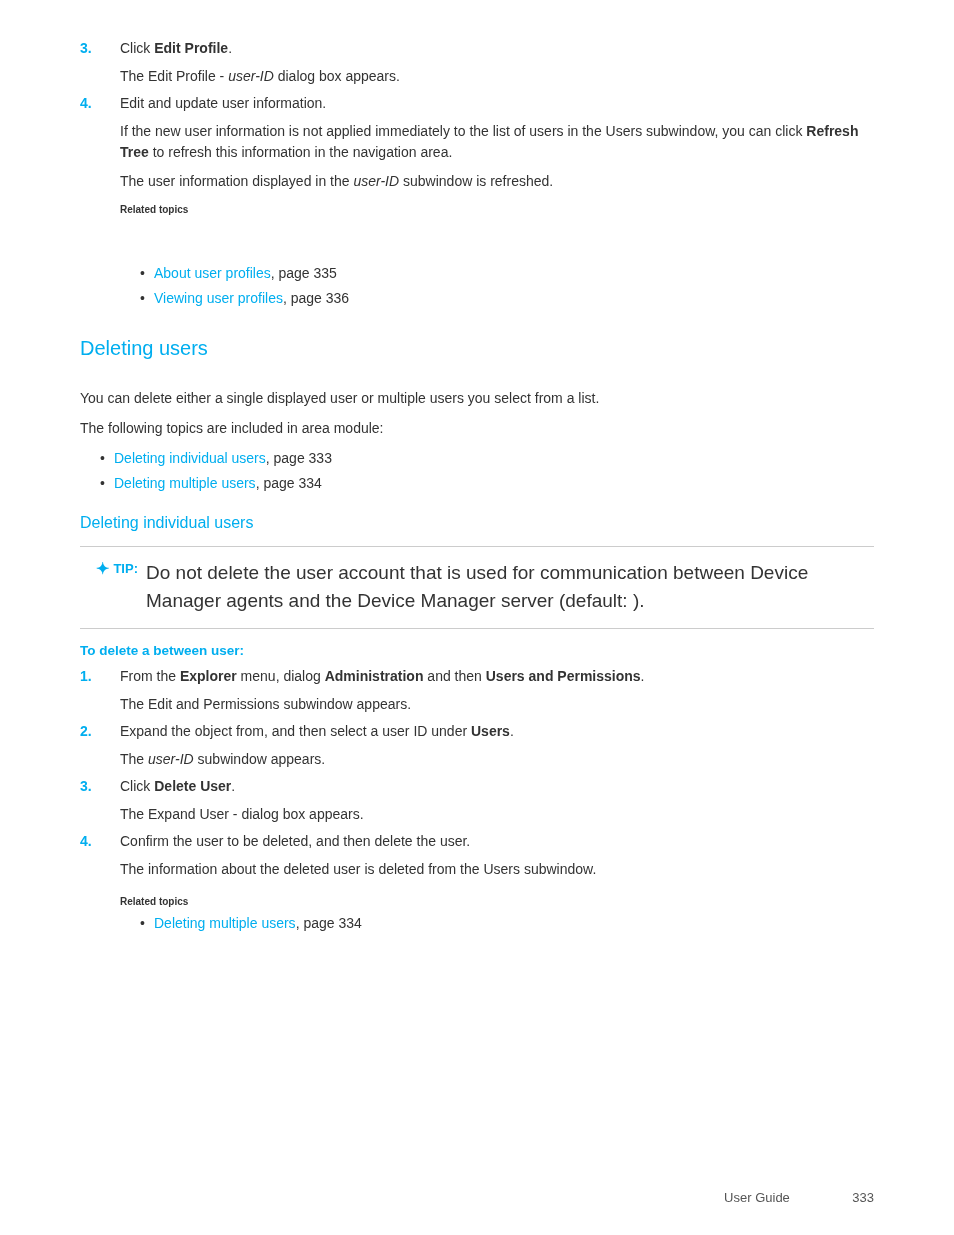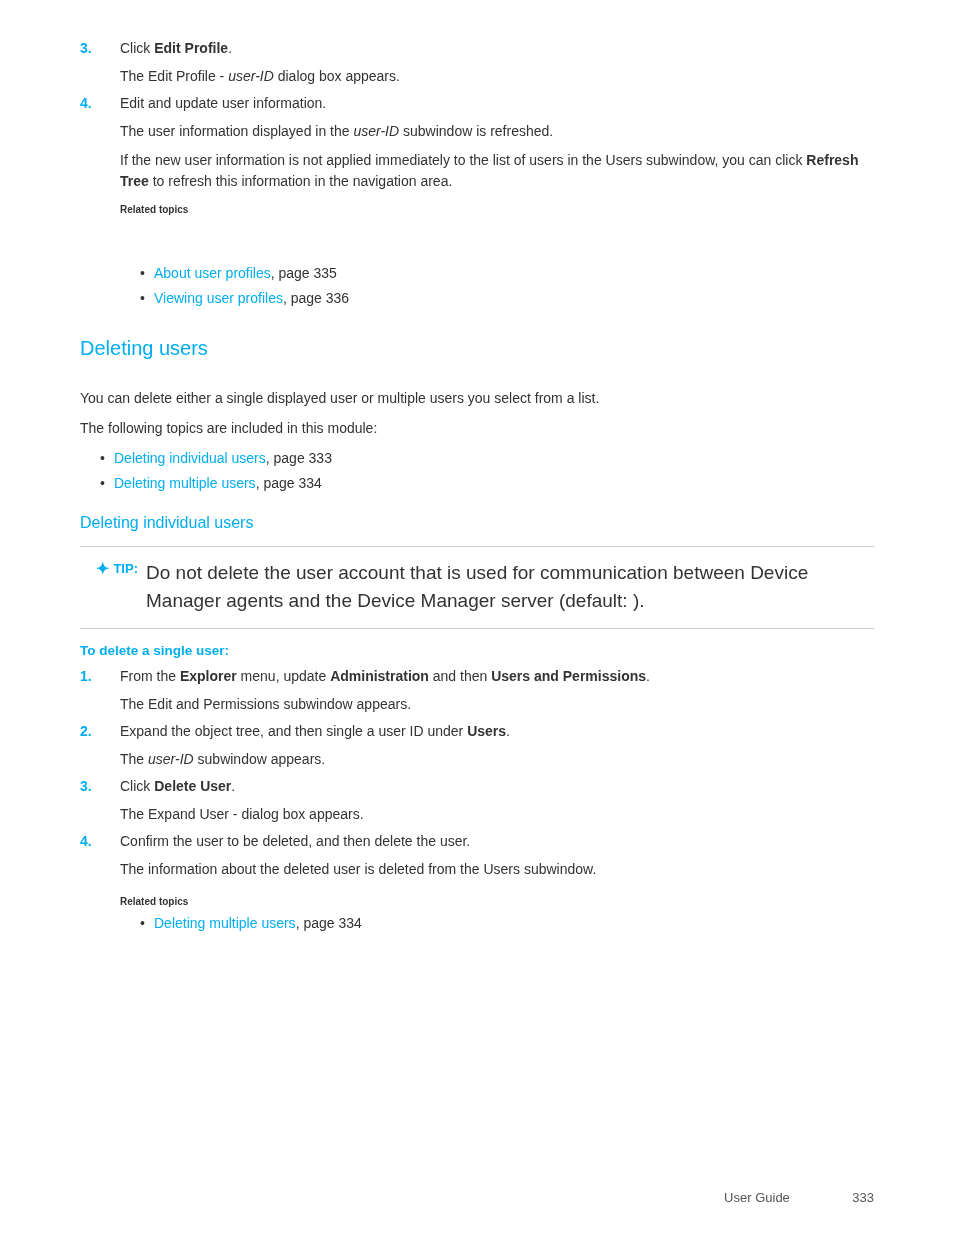--- a/index.html
+++ b/index.html
@@ -173,74 +173,74 @@
     <span>The Edit Profile - </span><span class="italic">user-ID</span><span> dialog box appears.</span>
   </div>
 
   <div class="step-block" style="margin-top:8px;">
     <div class="step-num-col">4.</div>
     <div class="step-content">
       <span>Edit and update user information.</span>
     </div>
   </div>
   <div class="step-body">
+    <span>If the new user information is not applied immediately to the list of users in the Users subwindow, you can click </span><strong>Refresh Tree</strong><span> to refresh this information in the navigation area.</span>
+  </div>
+  <div class="step-body">
     <span>The user information displayed in the </span><span class="italic">user-ID</span><span> subwindow is refreshed.</span>
-  </div>
-  <div class="step-body">
-    <span>If the new user information is not applied immediately to the list of users in the Users subwindow, you can click </span><strong>Refresh Tree</strong><span> to refresh this information in the navigation area.</span>
   </div>
 
   <div class="related-topics-label" style="margin-left:40px;">Related topics</div>
   <ul class="bullet-list" style="margin-left:40px;margin-top:48px;">
     <li>
       <a class="cyan-link">About user profiles</a><span>, page 335</span>
     </li>
     <li>
       <a class="cyan-link">Viewing user profiles</a><span>, page 336</span>
     </li>
   </ul>
 
   <h2 class="section-heading">Deleting users</h2>
 
   <div class="intro-para">You can delete either a single displayed user or multiple users you select from a list.</div>
-  <div class="intro-para">The following topics are included in this module:</div>
+  <div class="intro-para">The following topics are included in area module:</div>
 
   <ul class="bullet-list">
     <li>
       <a class="cyan-link">Deleting individual users</a><span>, page 333</span>
     </li>
     <li>
       <a class="cyan-link">Deleting multiple users</a><span>, page 334</span>
     </li>
   </ul>
 
   <h3 class="sub-section-heading">Deleting individual users</h3>
 
   <div class="tip-box">
     <div class="tip-icon">
       <span class="tip-icon-symbol">✦</span>
       <span>TIP:</span>
     </div>
     <div class="tip-content">Do not delete the user account that is used for communication between Device Manager agents and the Device Manager server (default:          ).</div>
   </div>
 
-  <div class="to-delete-label">To delete a single user:</div>
+  <div class="to-delete-label">To delete a between user:</div>
 
   <div class="step-block">
     <div class="step-num-col">1.</div>
     <div class="step-content">
-      <span>From the </span><strong>Explorer</strong><span> menu, update </span><strong>Administration</strong><span> and then </span><strong>Users and Permissions</strong><span>.</span>
+      <span>From the </span><strong>Explorer</strong><span> menu, dialog </span><strong>Administration</strong><span> and then </span><strong>Users and Permissions</strong><span>.</span>
     </div>
   </div>
   <div class="step-body">The Edit and Permissions subwindow appears.</div>
 
   <div class="step-block">
     <div class="step-num-col">2.</div>
     <div class="step-content">
-      <span>Expand the object tree, and then single a user ID under </span><strong>Users</strong><span>.</span>
+      <span>Expand the object from, and then select a user ID under </span><strong>Users</strong><span>.</span>
     </div>
   </div>
   <div class="step-body">
     <span>The </span><span class="italic">user-ID</span><span> subwindow appears.</span>
   </div>
 
   <div class="step-block">
     <div class="step-num-col">3.</div>
     <div class="step-content">
       <span>Click </span><strong>Delete User</strong><span>.</span>

